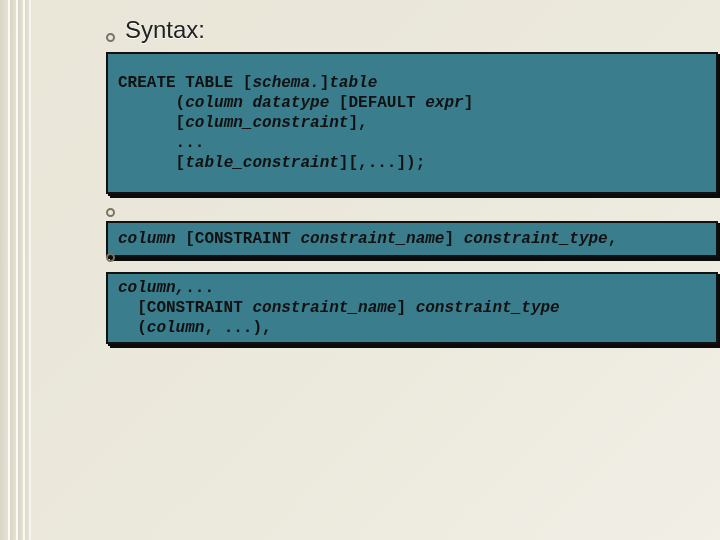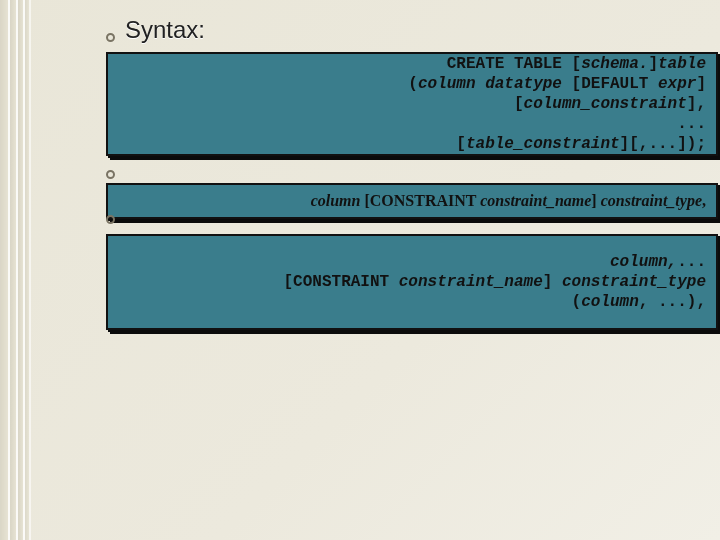--- a/index.html
+++ b/index.html
@@ -36,21 +36,21 @@
 
   h1.title {
     font-size: 40px;
     font-weight: 400;
     color: #222;
     letter-spacing: .5px;
     margin: 12px 0 26px 40px;
     text-shadow: 0 1px 0 #fff;
   }
 
-  .bullets { margin-left: 58px; text-align: right; }
+  .bullets { margin-left: 58px; }
   .bullet {
     display: flex;
     align-items: baseline;
     gap: 10px;
     margin: 6px 0 8px 0;
   }
   .ring {
     width: 9px; height: 9px;
     border: 2px solid #7a7464;
     border-radius: 50%;
@@ -63,31 +63,31 @@
     color: #222;
     text-shadow: 0 1px 0 #fff;
   }
 
   .codebox {
     margin: 6px 0 10px 0;
     width: 612px;
     background: #3a7d8c;
     border: 2px solid #111;
     box-shadow: 2px 2px 0 #0b0b0b, 4px 4px 0 #0b0b0b;
-    padding: 0 10px;
+    padding: 19px 10px;
     font-family: "Courier New", Courier, monospace;
     font-size: 16px;
     font-weight: bold;
     color: #111;
     white-space: pre;
     line-height: 1.25;
   }
   .codebox .i { font-style: italic; }
-  .box2 { padding: 6px 10px; font-family: Liberation Serif, serif; }
-  .box3 { padding: 16px 10px; }
+  .box2 { padding: 6px 10px; }
+  .box3 { padding: 4px 10px; }
 
   
   .overlap { margin-top: -18px; }
 </style>
 </head>
 <body>
 
 <div class="edge">
   <div class="bar b1"></div>
   <div class="bar b2"></div>

